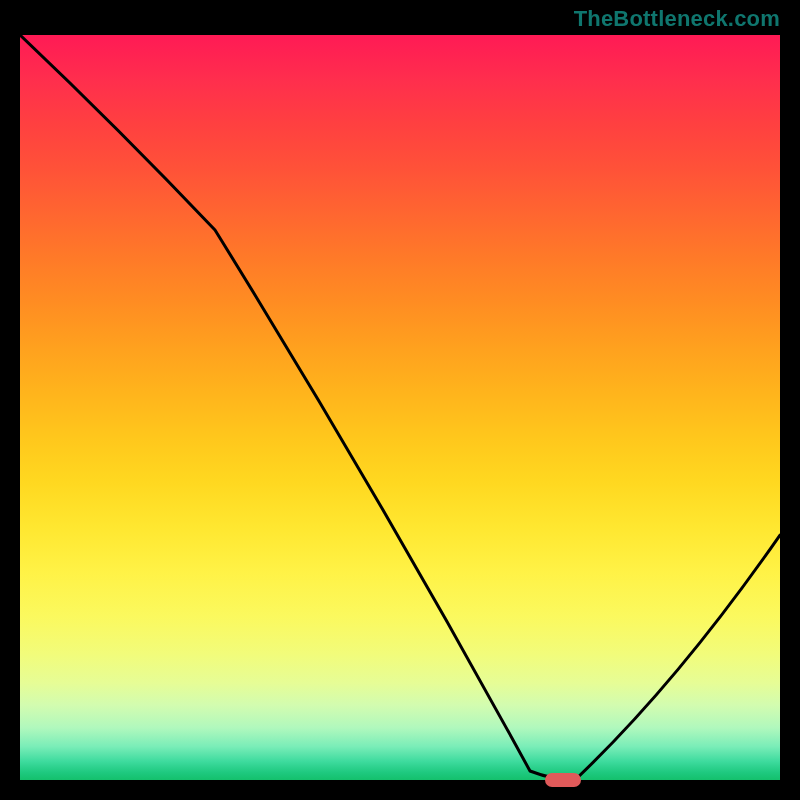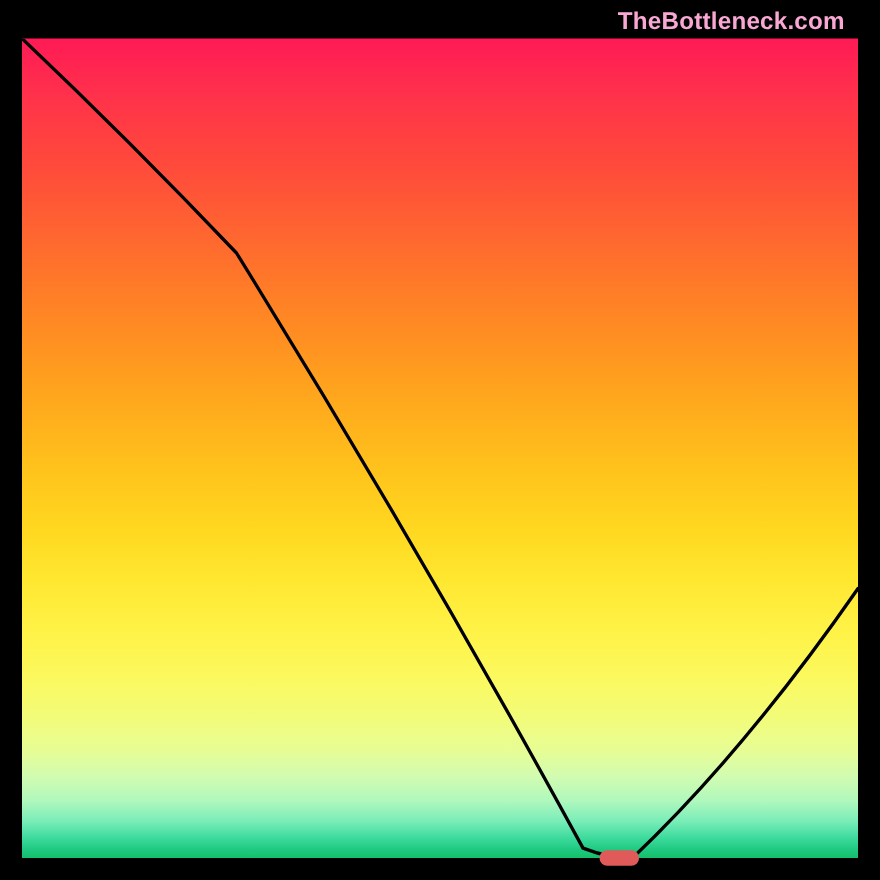--- a/index.html
+++ b/index.html
@@ -55,22 +55,22 @@
     height: 745px;
   }
   .marker {
     position: absolute;
     background: #e05a5a;
     border-radius: 10px;
   }
   .watermark {
     position: absolute;
     top: 6px;
-    right: 32px;
-    color: #f9a8d4;
+    right: 20px;
+    color: #0f766e;
     font-family: Arial, Helvetica, sans-serif;
     font-size: 22px;
     font-weight: 600;
     letter-spacing: 0.2px;
   }
 </style>
 </head>
 <body>
 
 <div class="chart-container">

